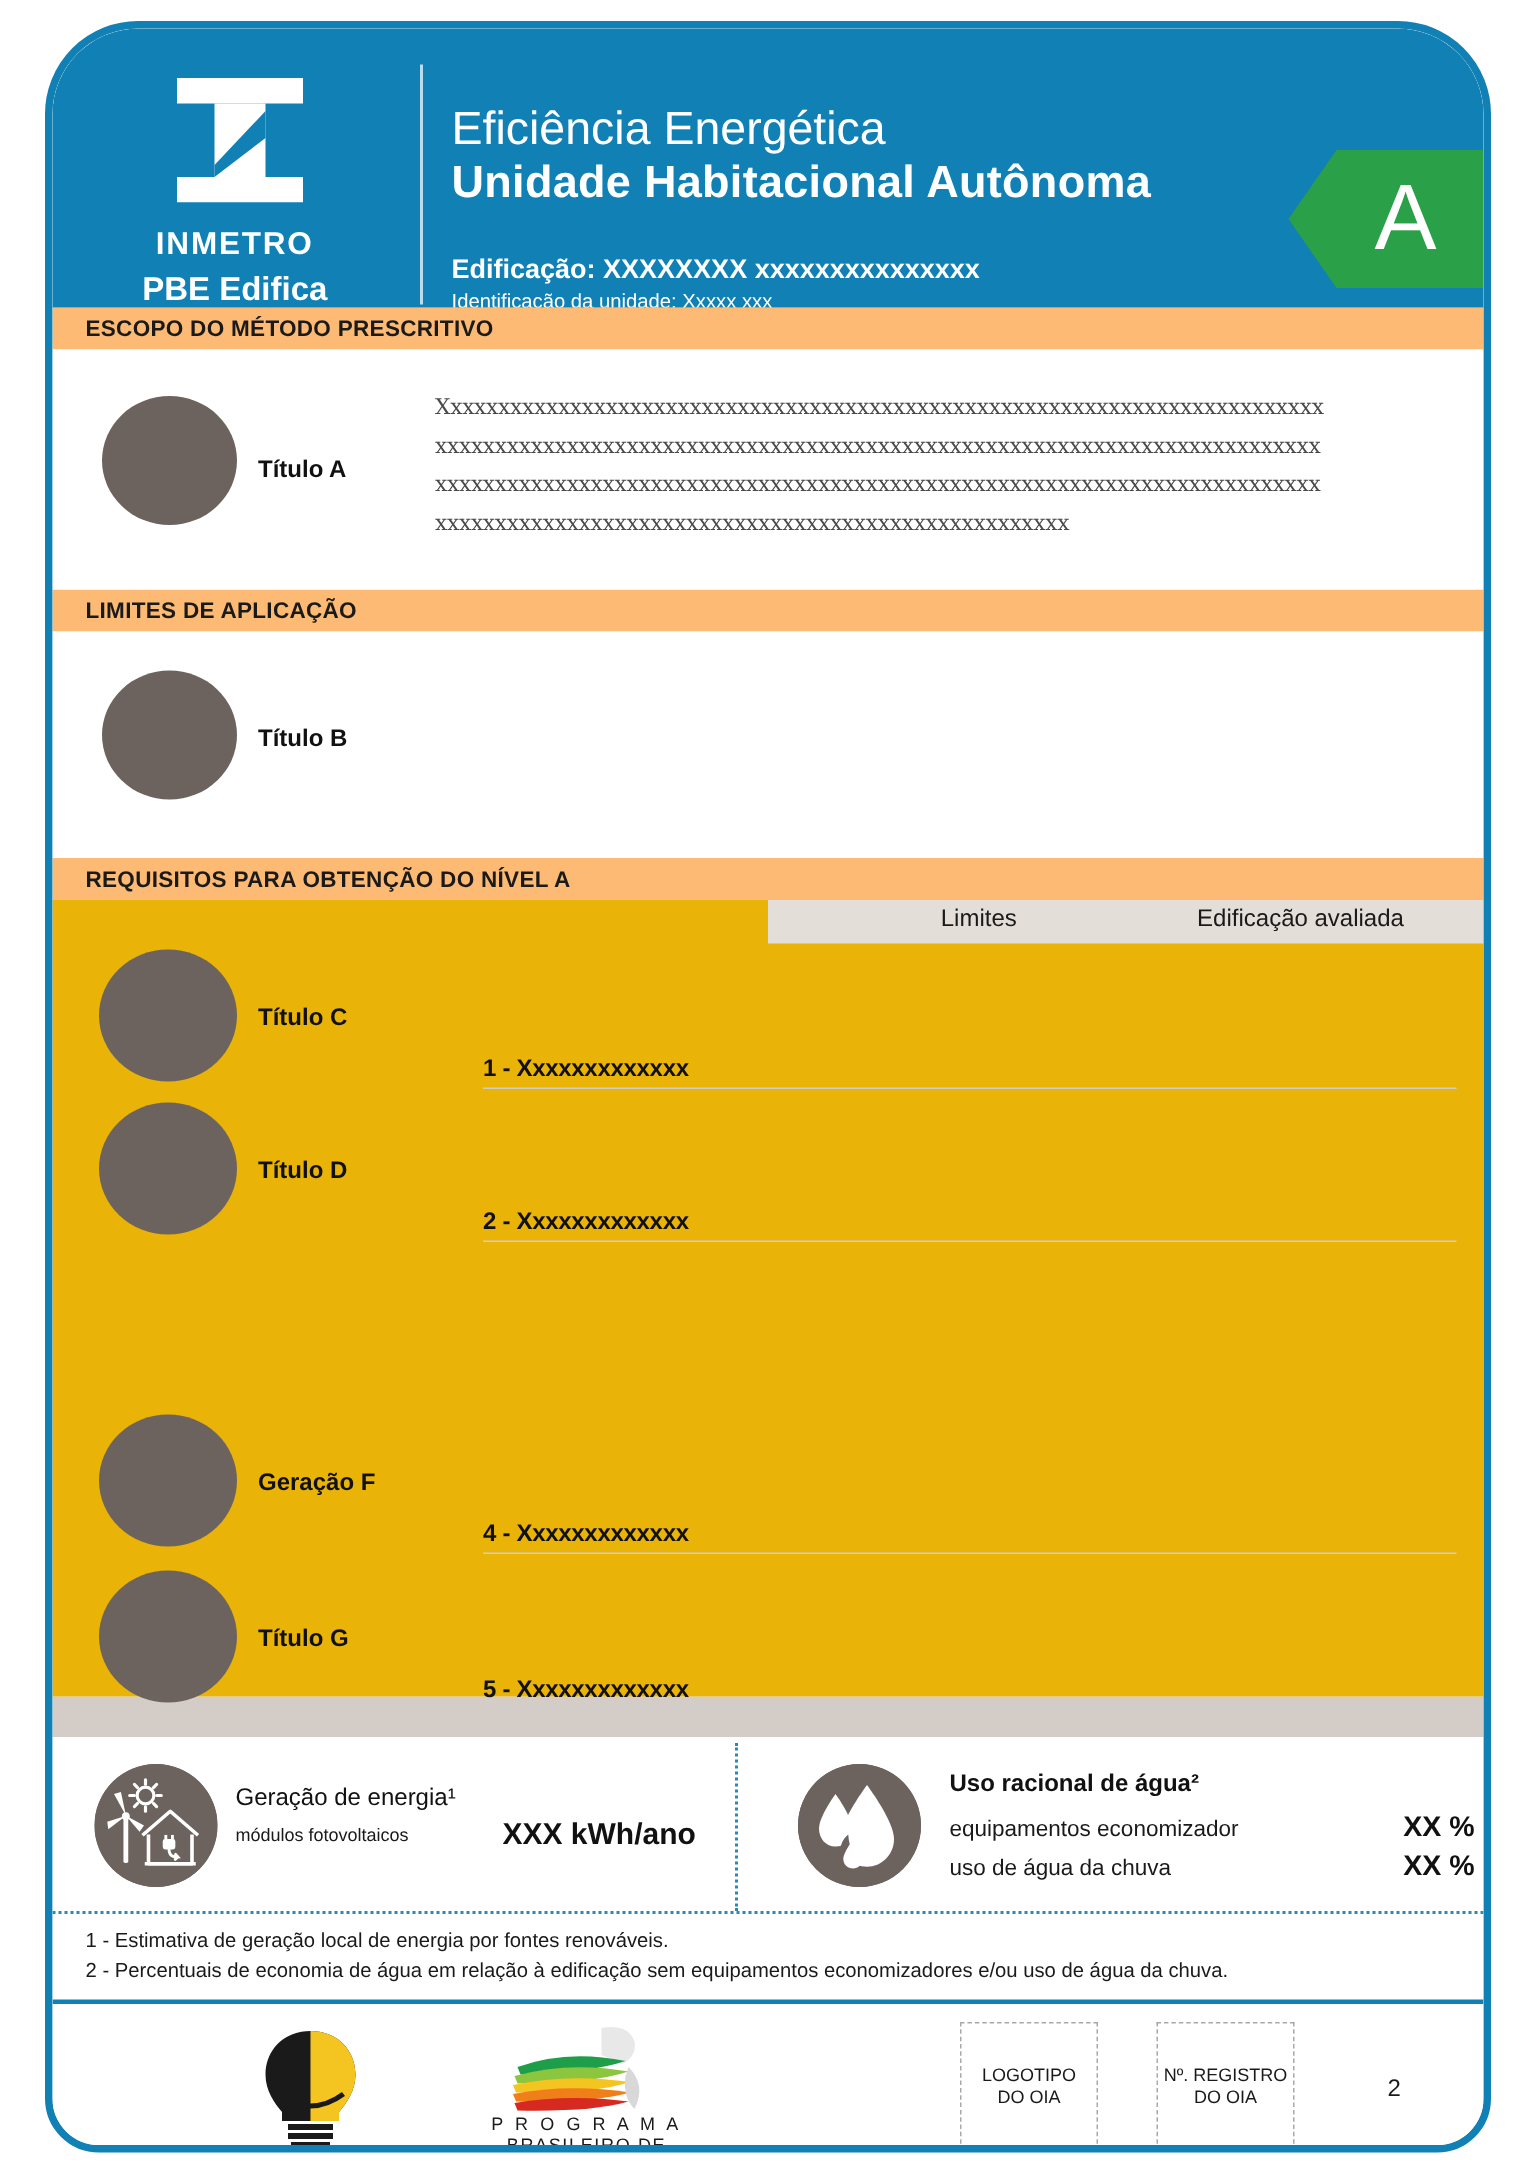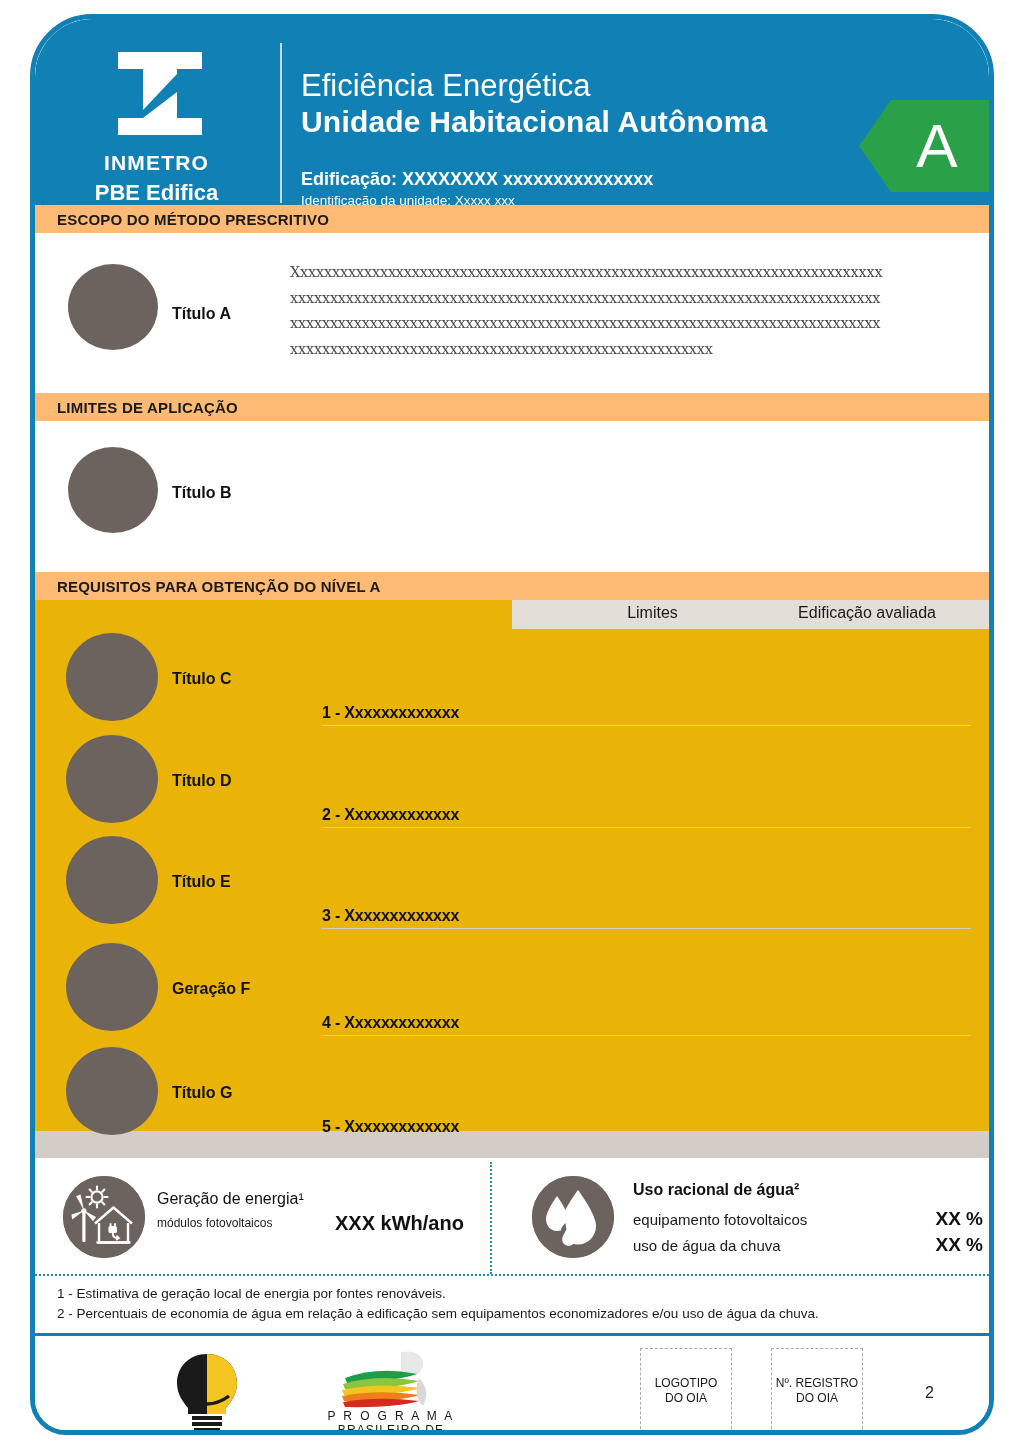--- a/index.html
+++ b/index.html
@@ -422,25 +422,20 @@
       <div class="rtitle">Título C</div>
       <div class="ritem">1 - Xxxxxxxxxxxxx</div>
     </div>
 
     <div class="req-row" style="top:131px">
       <div class="circle rcircle"></div>
       <div class="rtitle">Título D</div>
       <div class="ritem">2 - Xxxxxxxxxxxxx</div>
     </div>
 
-    <div class="req-row" style="top:232px">
-      <div class="circle rcircle"></div>
-      <div class="rtitle">Título E</div>
-      <div class="ritem">3 - Xxxxxxxxxxxxx</div>
-    </div>
 
     <div class="req-row" style="top:339px">
       <div class="circle rcircle"></div>
       <div class="rtitle">Geração F</div>
       <div class="ritem">4 - Xxxxxxxxxxxxx</div>
     </div>
 
     <div class="req-row" style="top:443px">
       <div class="circle rcircle"></div>
       <div class="rtitle">Título G</div>
@@ -500,21 +495,21 @@
           <path d="M46 14 C46 14 64 38 64 50 C64 60.5 55.6 68.5 46 68.5 C36.4 68.5 28 60.5 28 50 C28 38 46 14 46 14 Z" fill="#ffffff"></path>
           <path d="M25 20 C25 20 36 35 36 43 C36 50 31.3 55 25 55 C18.7 55 14 50 14 43 C14 35 25 20 25 20 Z" fill="#ffffff"></path>
           <path d="M25 20 C25 20 36 35 36 43 C36 50 31.3 55 25 55 C18.7 55 14 50 14 43 C14 35 25 20 25 20 Z" fill="#6d635e" opacity="0.0"></path>
           <path d="M25.6 23.5 C25.6 23.5 34.4 36 34.4 43 C34.4 49 30.4 53.2 25.6 53.2 C20.8 53.2 16.8 49 16.8 43 C16.8 36 25.6 23.5 25.6 23.5 Z" fill="#ffffff"></path>
           <path d="M33.5 47 C30 49.8 28.2 54 28.2 58 C28.2 63.4 32.2 67.4 37 67.4 C39.2 67.4 41.2 66.6 42.7 65.2 C37.2 62.8 34 55.4 33.5 47 Z" fill="#6d635e"></path>
           <path d="M36.6 50.5 C36.6 50.5 43 59 43 63.4 C43 67.1 40.1 69.7 36.6 69.7 C33.1 69.7 30.2 67.1 30.2 63.4 C30.2 59 36.6 50.5 36.6 50.5 Z" fill="#ffffff"></path>
         </svg>
       </div>
       <div class="wtitle">Uso racional de água²</div>
       <div class="wrow r1">
-        <span class="wlabel">equipamento fotovoltaicos</span>
+        <span class="wlabel">equipamentos economizador</span>
         <span class="wval">XX %</span>
       </div>
       <div class="wrow r2">
         <span class="wlabel">uso de água da chuva</span>
         <span class="wval">XX %</span>
       </div>
     </div>
   </div>
 
   <div class="footnotes">

